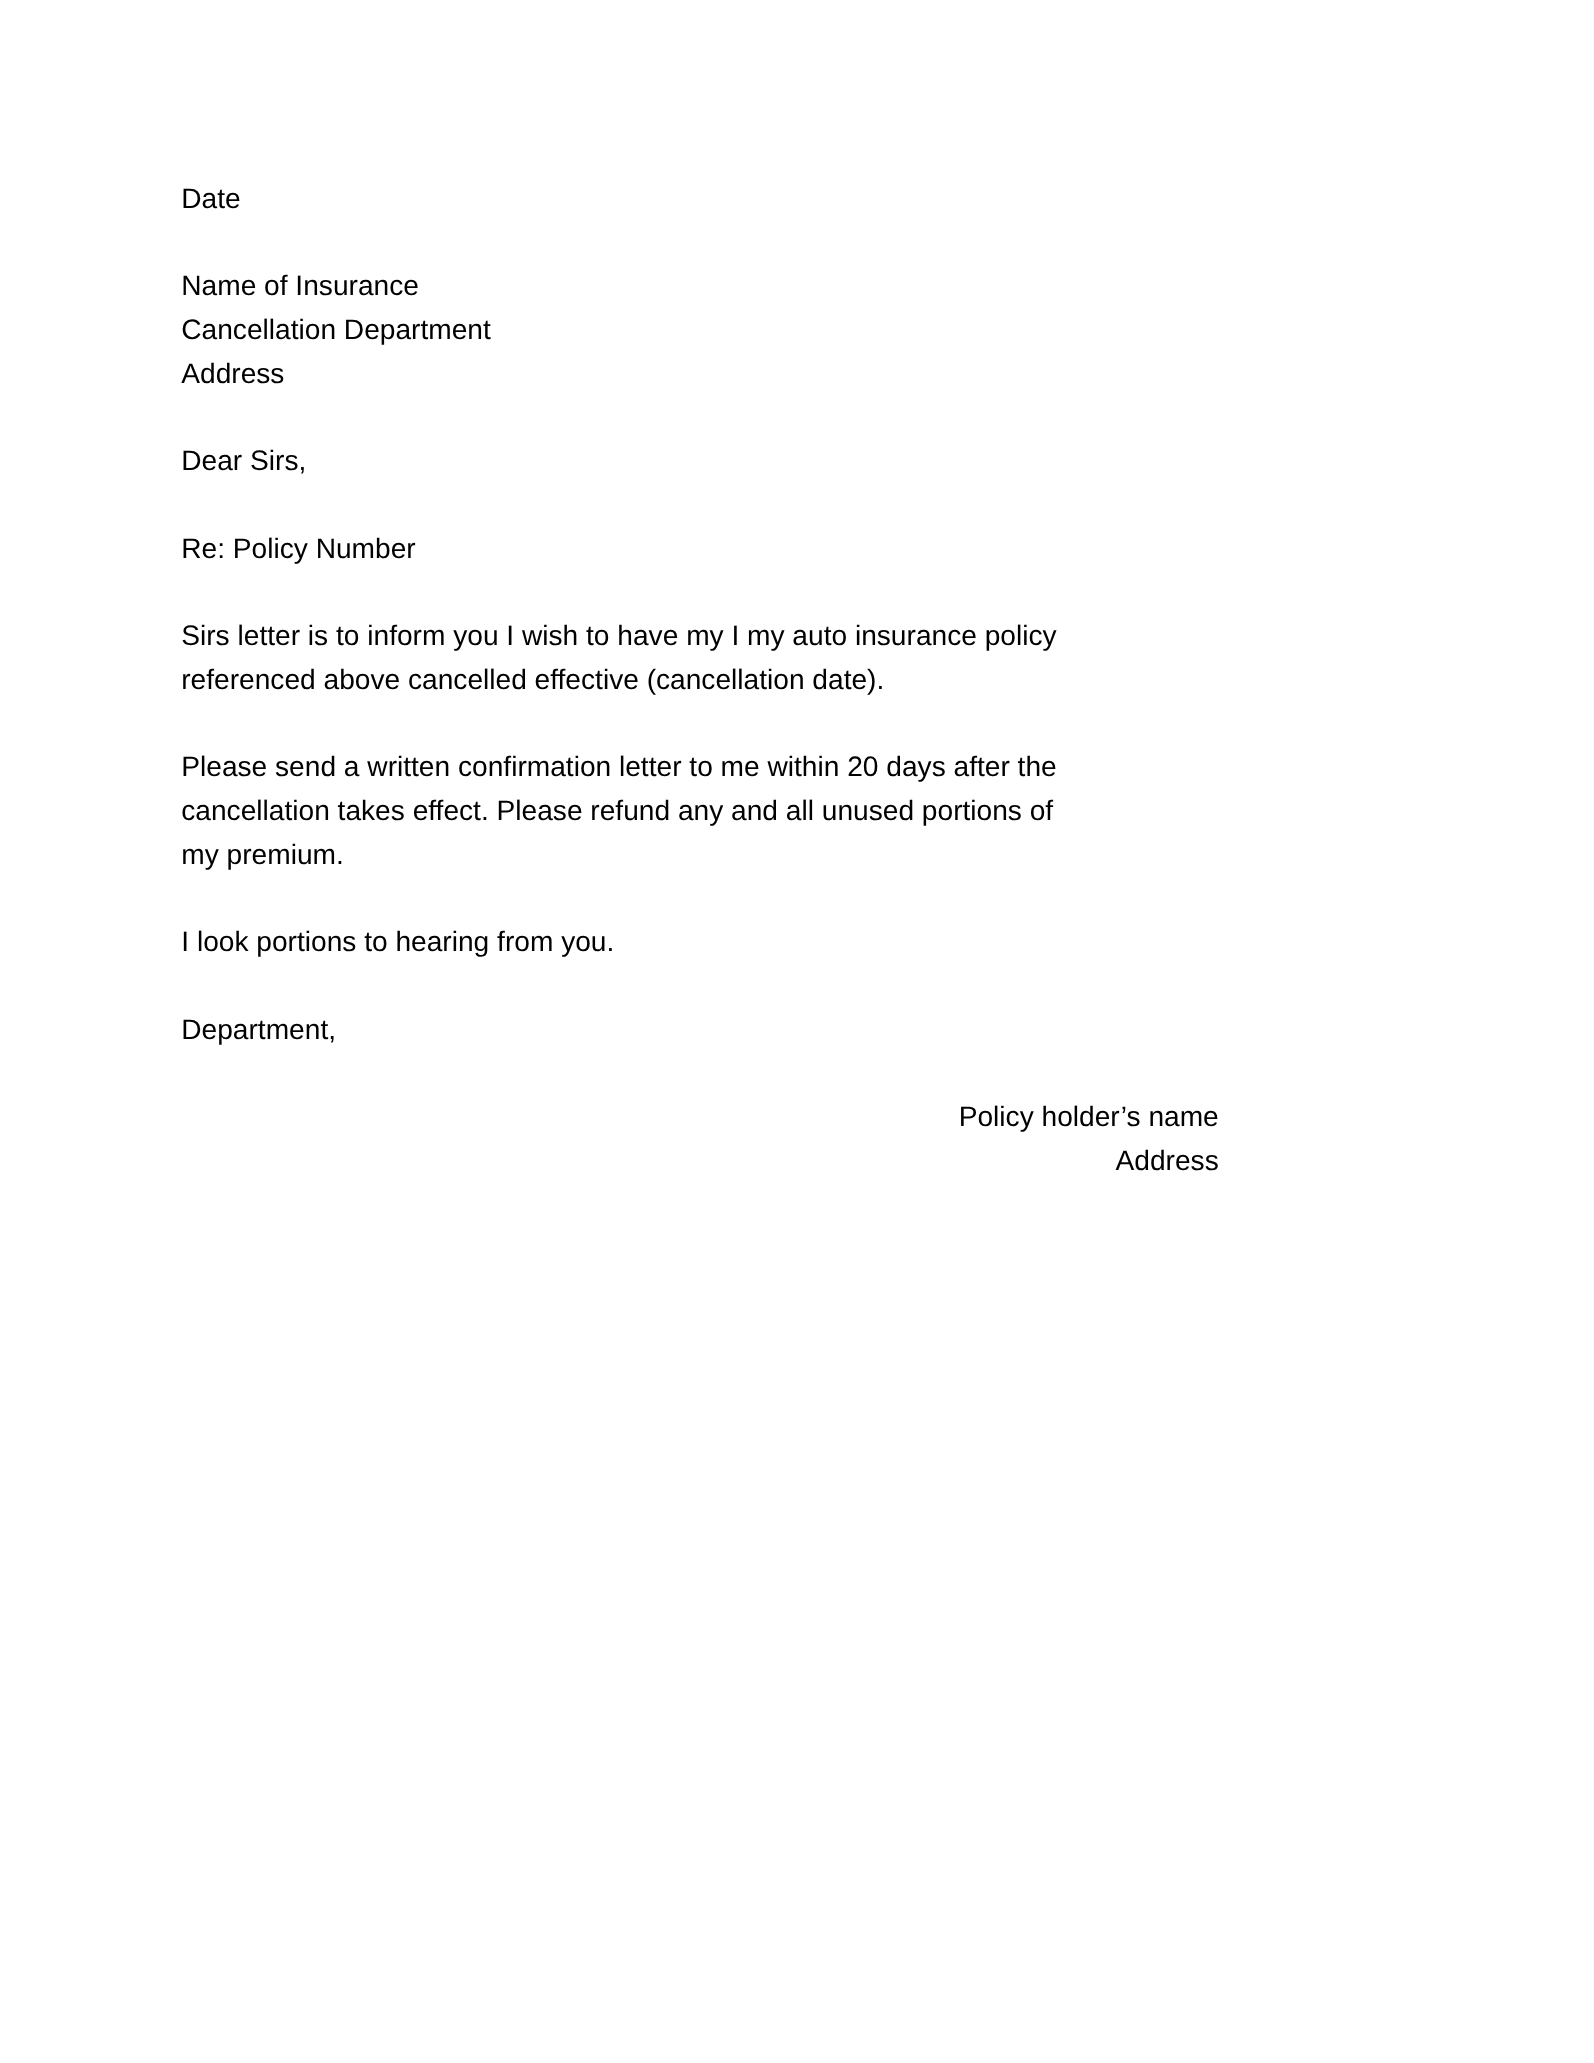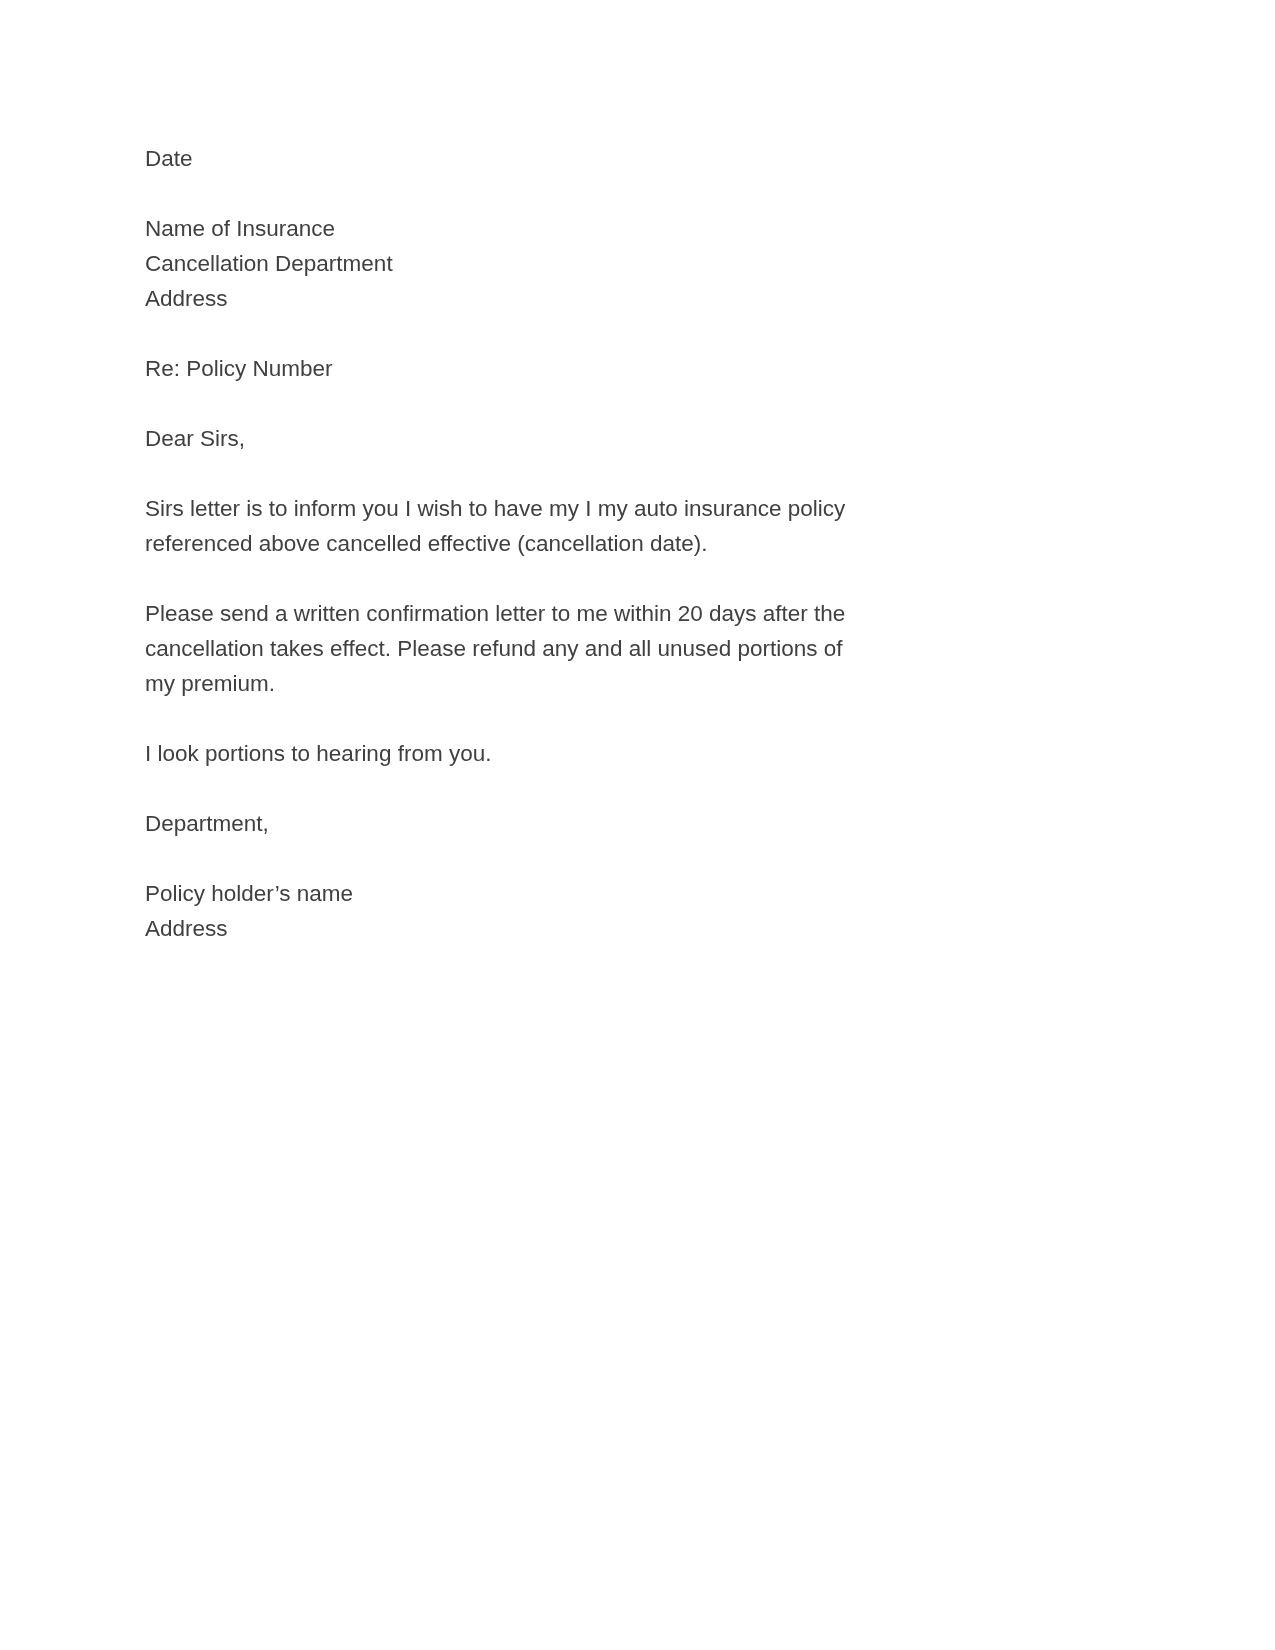--- a/index.html
+++ b/index.html
@@ -11,48 +11,49 @@
     position: relative;
     width: 1275px;
     height: 1650px;
     background: #ffffff;
     box-sizing: border-box;
     padding: 141px 120px 0 145px;
     overflow: hidden;
   }
   .letter {
     width: 830px;
-    color: #404040;
+    color: #000000;
     font-family: "Liberation Sans", "DejaVu Sans", sans-serif;
     font-size: 22.5px;
     line-height: 35px;
   }
   .para {
     margin: 0 0 35px 0;
     white-space: pre-line; 
   }
   .para:last-child {
     margin-bottom: 12px;
+    text-align: right;
   }
 </style>
 </head>
 <body>
 
 <div class="page">
   <div class="letter">
 
     <p class="para">Date</p>
 
     <p class="para">Name of Insurance
 Cancellation Department
 Address</p>
 
+    <p class="para">Dear Sirs,</p>
+
     <p class="para">Re: Policy Number</p>
-
-    <p class="para">Dear Sirs,</p>
 
     <p class="para">Sirs letter is to inform you I wish to have my I my auto insurance policy
 referenced above cancelled effective (cancellation date).</p>
 
     <p class="para">Please send a written confirmation letter to me within 20 days after the
 cancellation takes effect. Please refund any and all unused portions of
 my premium.</p>
 
     <p class="para">I look portions to hearing from you.</p>
 

